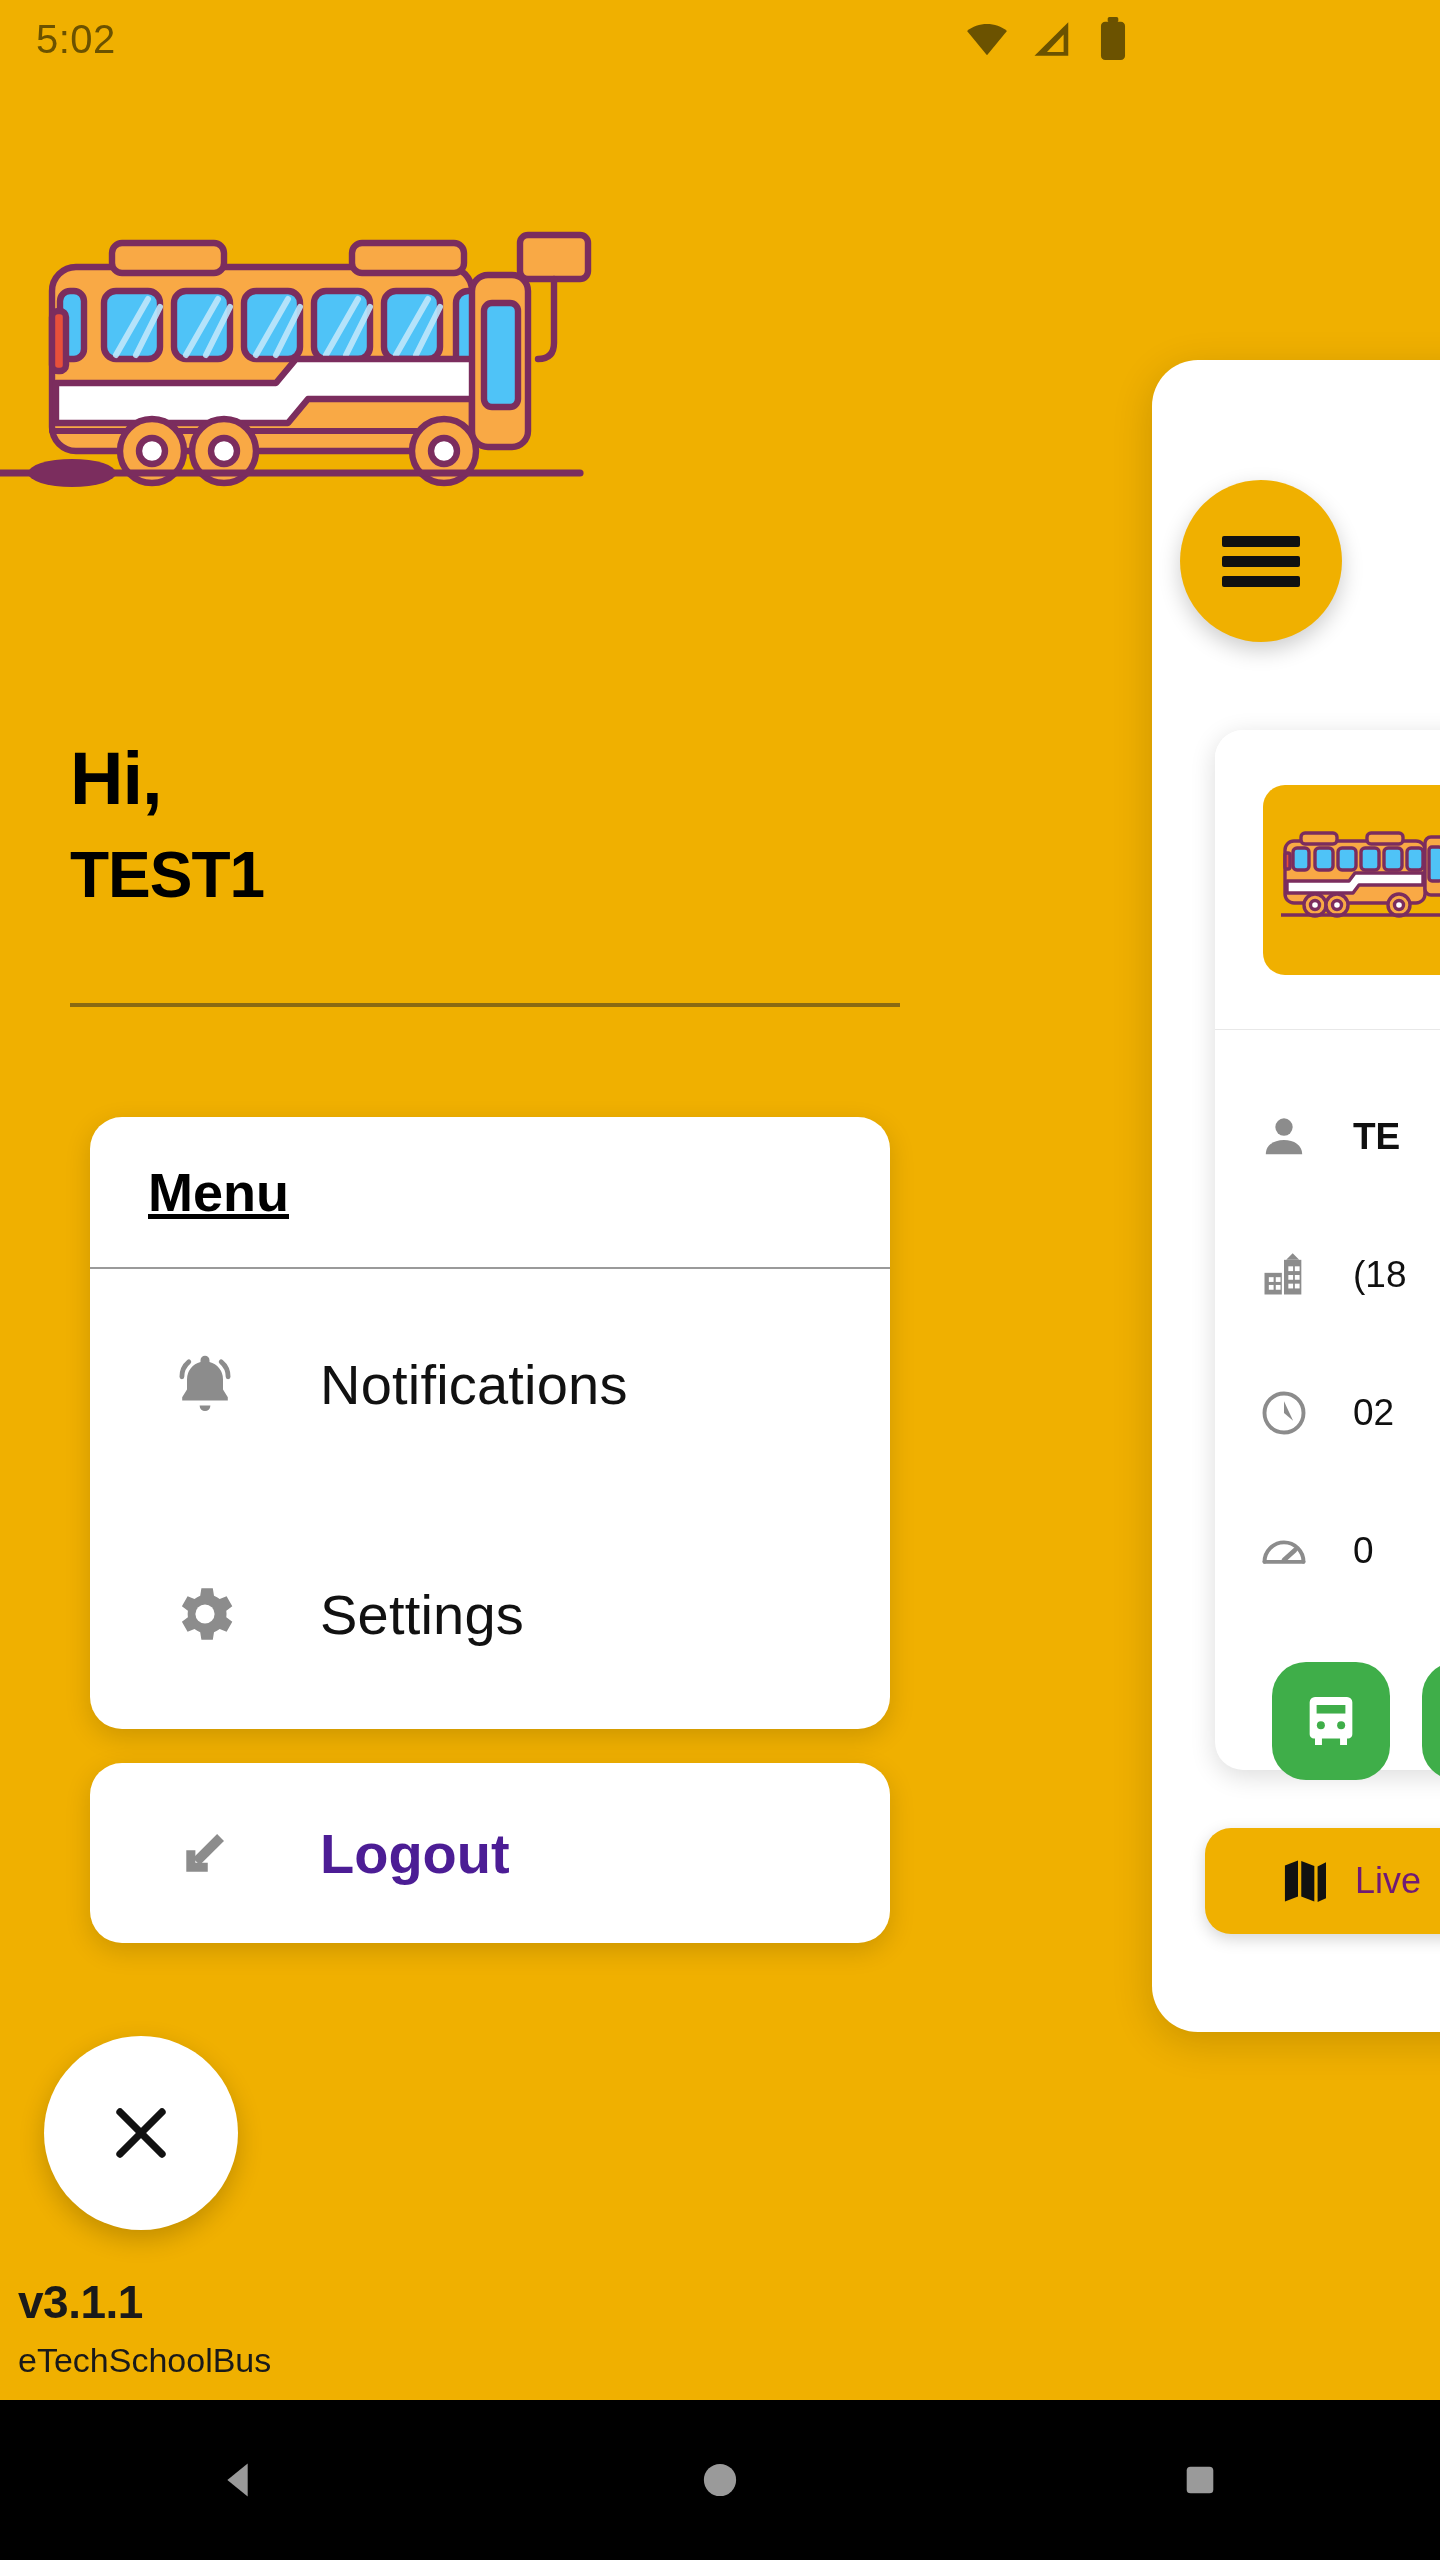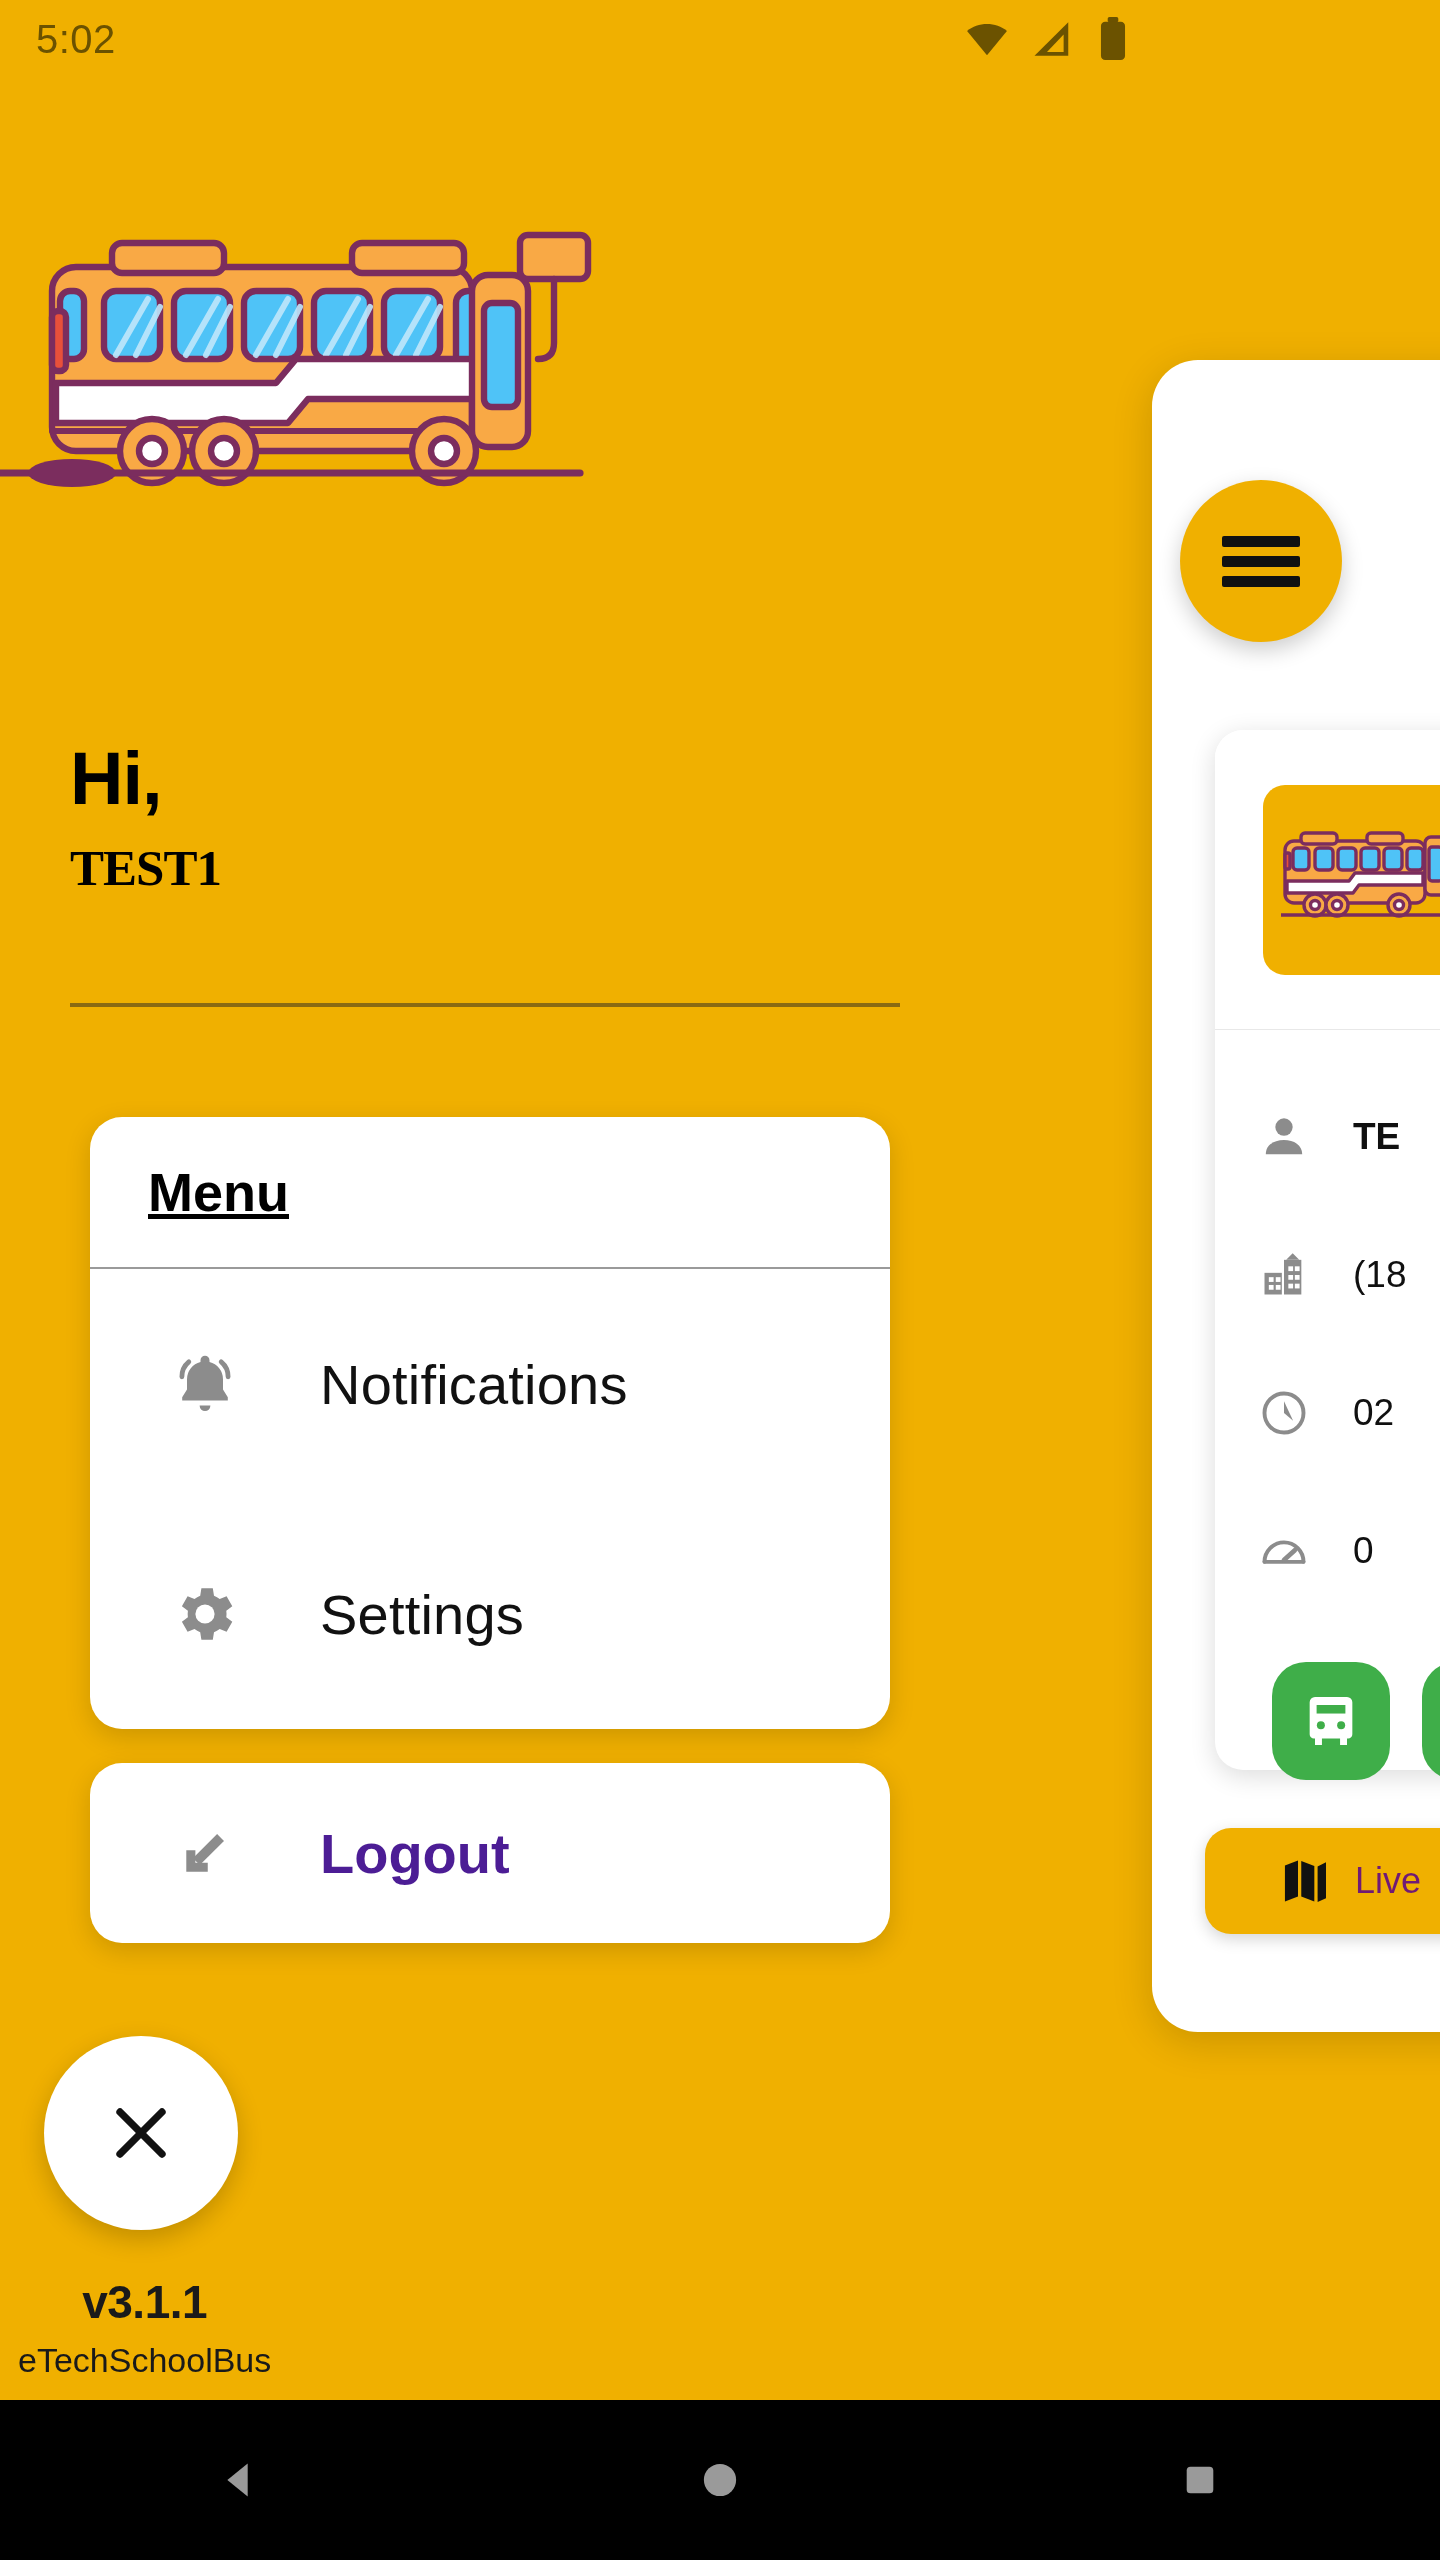--- a/index.html
+++ b/index.html
@@ -107,21 +107,21 @@
   }
 
   .greeting {
     position:absolute; left:70px; top:735px; z-index:20;
   }
   .greeting .l1, .greeting .l2 {
     font-weight:bold; color:#000; line-height:1.18;
     letter-spacing:-1px;
   }
   .greeting .l1 { font-size:74px; }
-  .greeting .l2 { font-size:51px; margin-top:16px;font-family:Liberation Serif, serif; }
+  .greeting .l2 { font-size:64px; margin-top:16px; }
 
   .divider {
     position:absolute; left:70px; top:1003px;
     width:830px; height:4px; background:#8a6a12; z-index:20;
   }
 
   .menu-card {
     position:absolute; left:90px; top:1117px;
     width:800px; height:612px;
     background:#fff; border-radius:32px;
@@ -163,21 +163,21 @@
   .close-fab {
     position:absolute; left:44px; top:2036px;
     width:194px; height:194px; border-radius:50%;
     background:#fff;
     box-shadow:0 9px 26px rgba(0,0,0,.20);
     display:flex; align-items:center; justify-content:center;
     z-index:30;
   }
 
   .version-block {
-    position:absolute; left:18px; top:2275px; z-index:30;text-align:center;
+    position:absolute; left:18px; top:2275px; z-index:30;
   }
   .version-block .v { font-size:46px; color:#1a1a1a; font-weight:bold; letter-spacing:-.5px;}
   .version-block .app { font-size:34px; color:#1a1a1a; margin-top:12px; }
 
   
   .navbar {
     position:absolute; left:0; bottom:0; width:1440px; height:160px;
     background:#000; z-index:70;
     display:flex; align-items:center; justify-content:space-around;
   }

